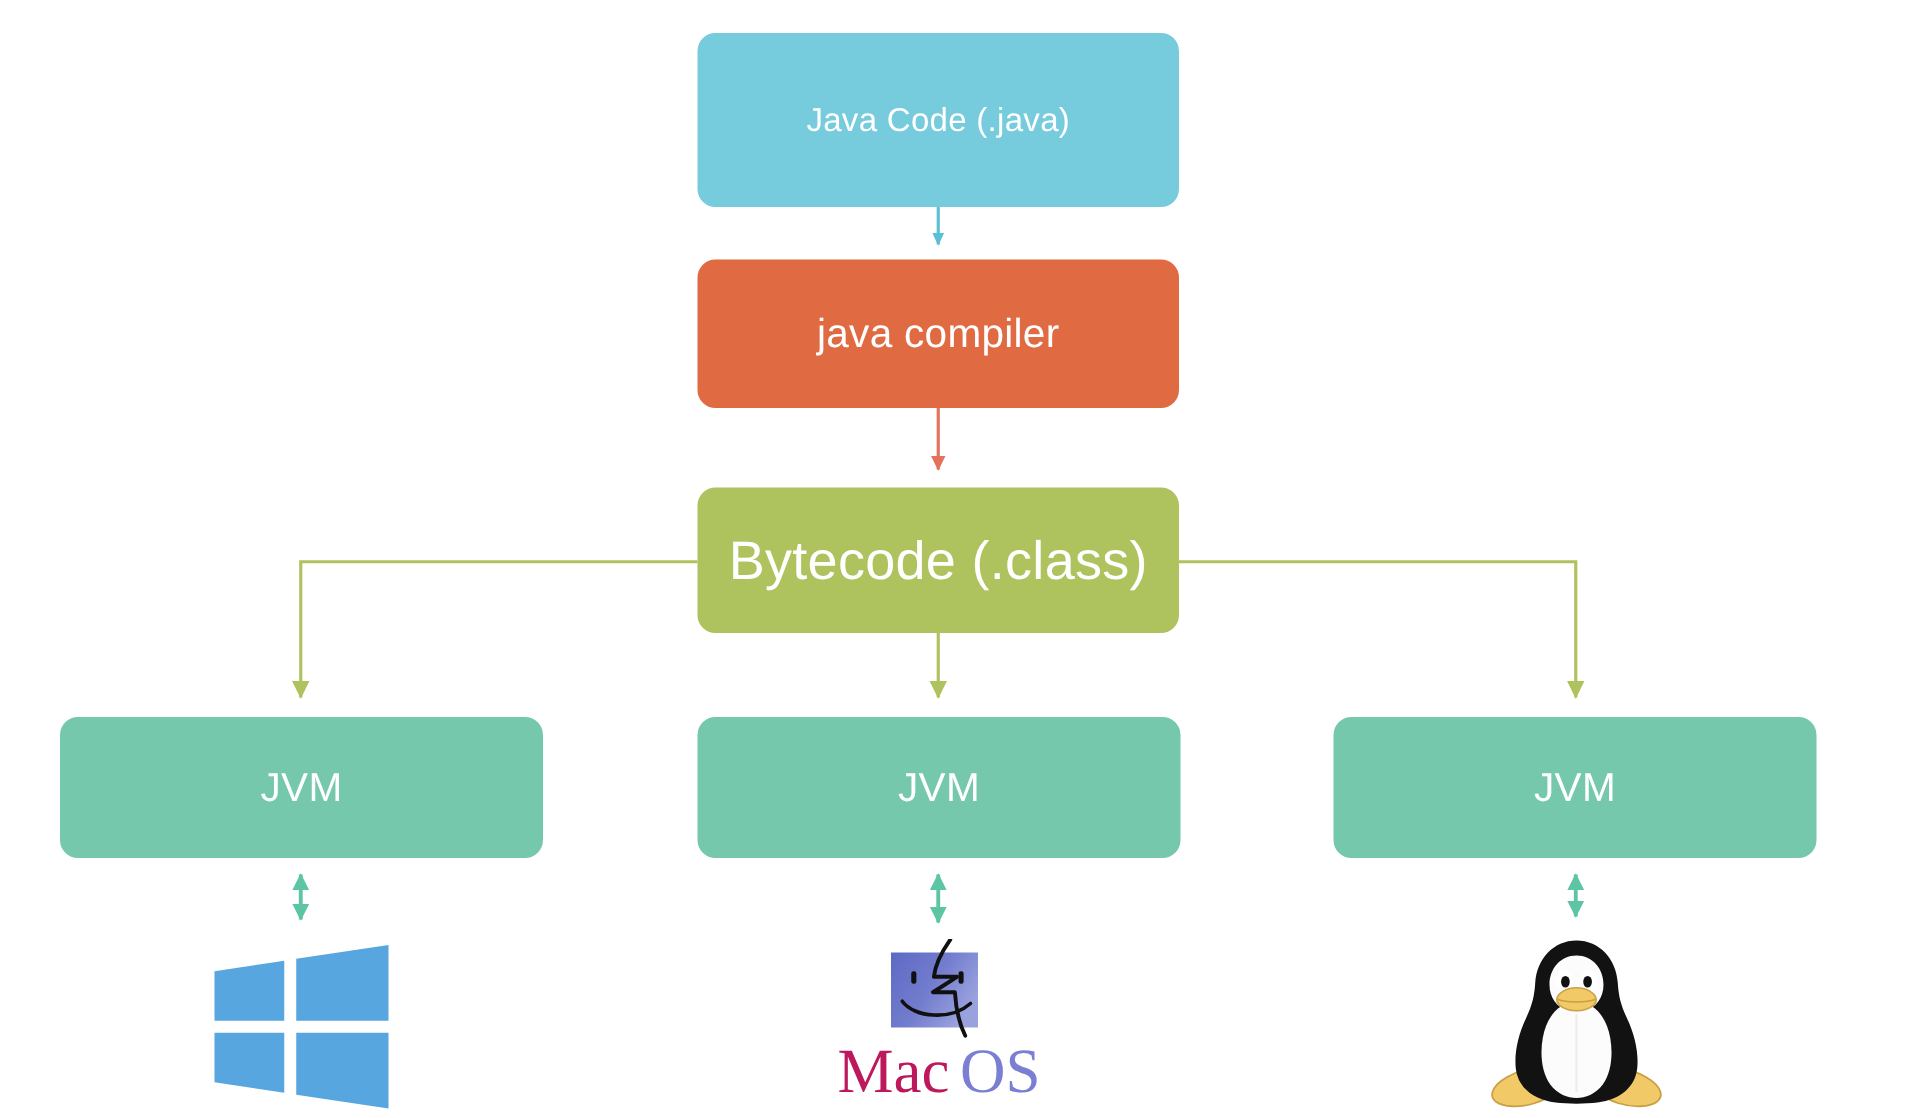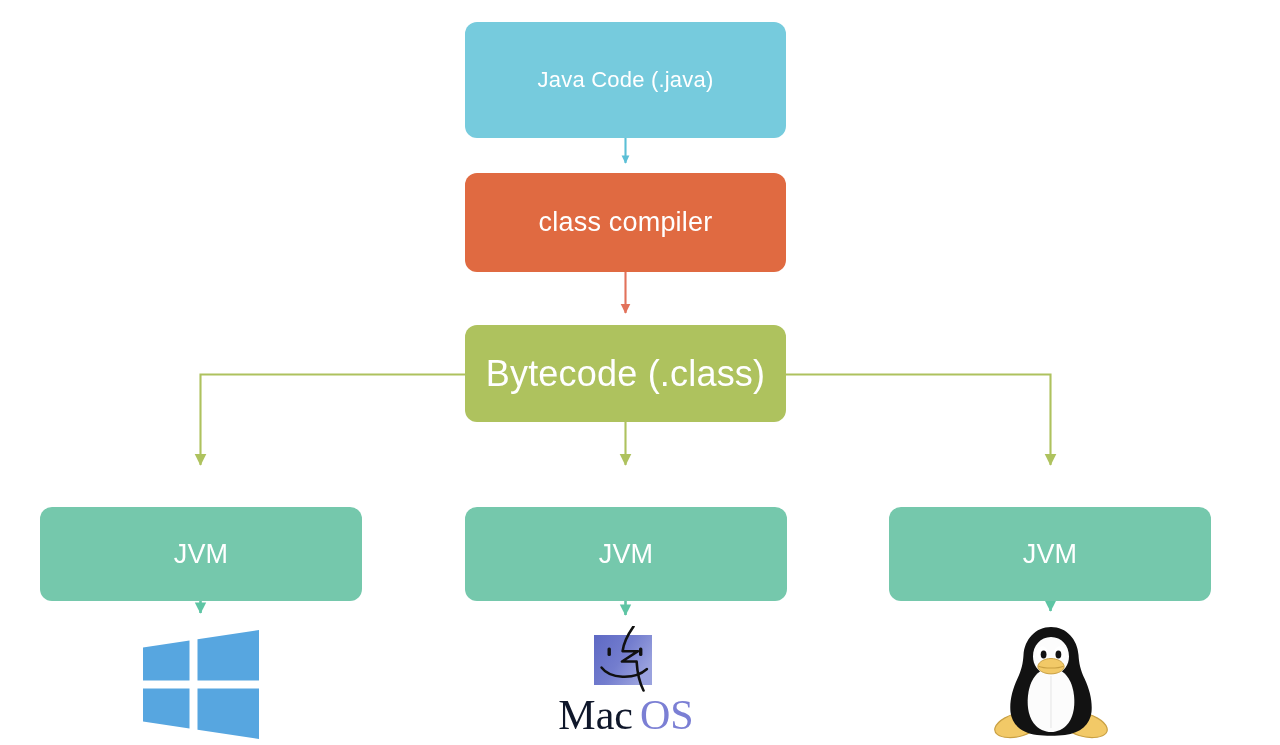--- a/index.html
+++ b/index.html
@@ -57,21 +57,20 @@
   }
   #node-bytecode {
     left: 465px;  top: 325px; width: 321px; height: 97px;
     background: #AEC25E;
     font-size: 36px;
   }
   .node-jvm {
     top: 478px; width: 322px; height: 94px;
     background: #75C8AC;
     font-size: 27px;
-    margin-top: 29px;
   }
   #node-jvm-windows { left: 40px; }
   #node-jvm-macos   { left: 465px; }
   #node-jvm-linux   { left: 889px; }
 
   .os-icon {
     position: absolute;
     display: flex;
     flex-direction: column;
     align-items: center;
@@ -82,21 +81,21 @@
   #os-macos   { left: 560px; top: 626px; width: 132px; height: 118px; }
   #os-linux   { left: 985px; top: 620px; width: 132px; height: 124px; }
 
   .macos-wordmark {
     margin-top: 2px;
     font-family: "Liberation Serif", serif;
     font-size: 42px;
     line-height: 1;
     white-space: nowrap;
   }
-  .macos-word-mac { color: #0f172a; }
+  .macos-word-mac { color: #be185d; }
   .macos-word-os  { color: #7B7FD4; margin-left: 7px; text-align: center; }
 </style>
 </head>
 <body>
 
 <div id="canvas">
 
   <svg class="connectors" viewBox="0 0 1280 745" xmlns="http://www.w3.org/2000/svg">
     <defs>
       <marker id="arrow-blue" markerWidth="9" markerHeight="9" refX="4.5" refY="7.6" orient="0" markerUnits="userSpaceOnUse">
@@ -147,21 +146,21 @@
     <g>
       <line x1="1050.5" y1="583" x2="1050.5" y2="611" stroke="#5EC5A4" stroke-width="2.6" marker-start="url(#arrow-teal-up)" marker-end="url(#arrow-teal-down)"></line>
     </g>
   </svg>
 
   <div class="node" id="node-java-code">
     <span class="node-label">Java Code (.java)</span>
   </div>
 
   <div class="node" id="node-javac">
-    <span class="node-label">class compiler</span>
+    <span class="node-label">java compiler</span>
   </div>
 
   <div class="node" id="node-bytecode">
     <span class="node-label">Bytecode (.class)</span>
   </div>
 
   <div class="node node-jvm" id="node-jvm-windows">
     <span class="node-label">JVM</span>
   </div>
 

